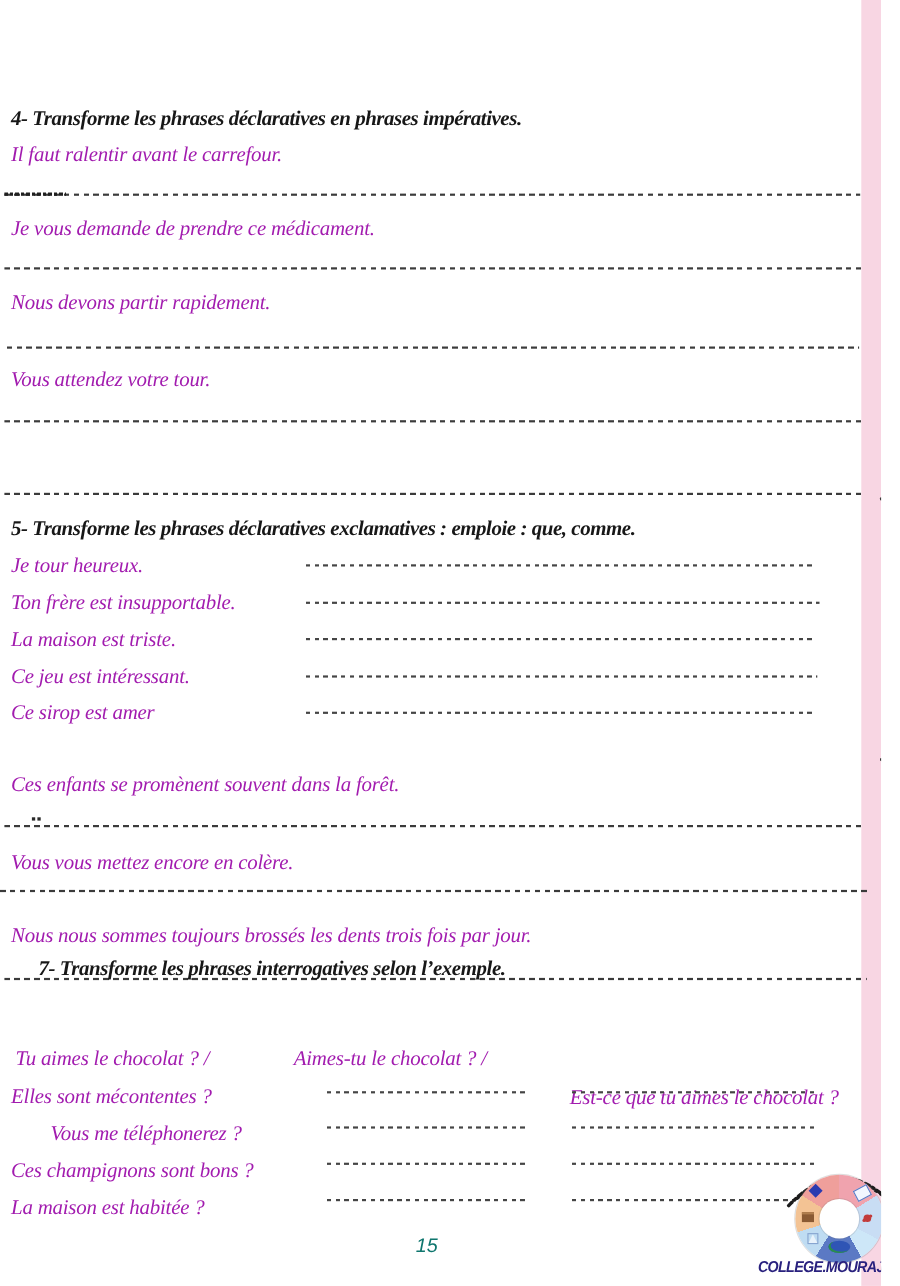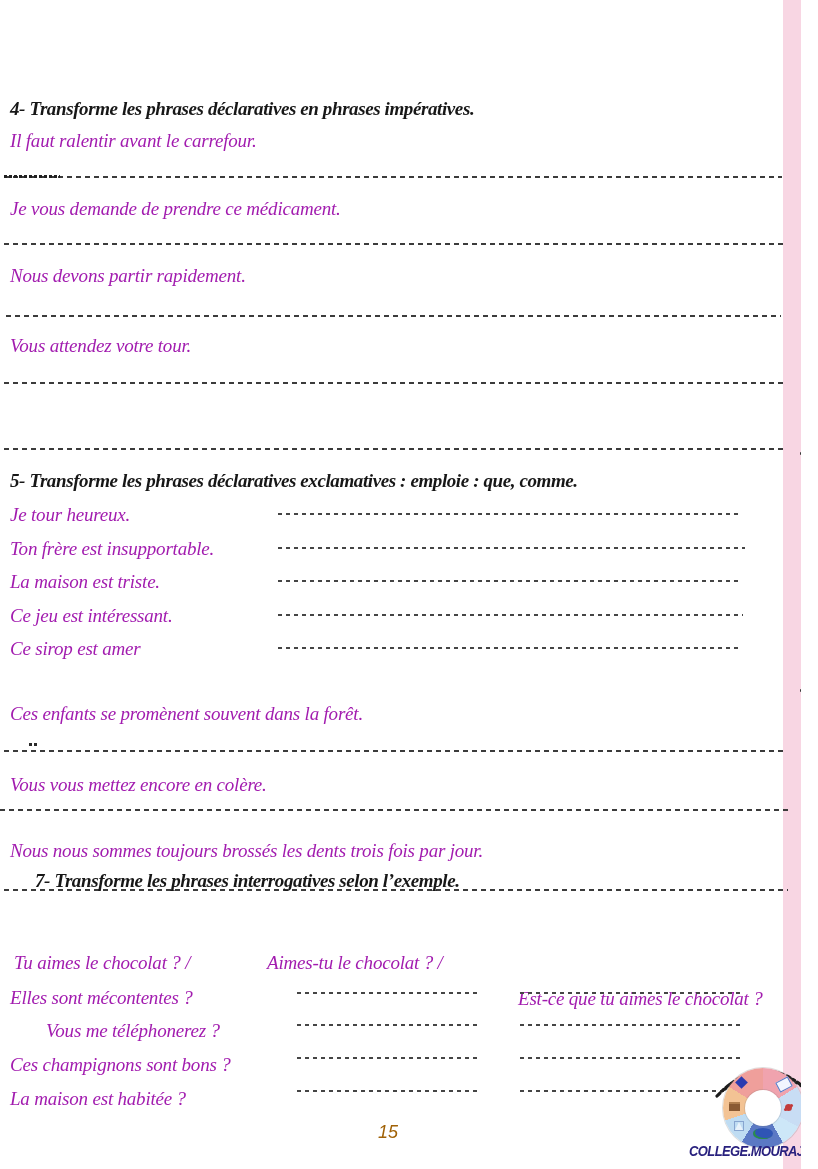--- a/index.html
+++ b/index.html
@@ -40,21 +40,21 @@
   }
   .micro-mark{
     position:absolute;background:#2a2a2a;
   }
   .artifact{
     position:absolute;background:#3a3a3a;border-radius:1px;
   }
   .page-number{
     position:absolute;left:378px;top:1122px;
     font-family:"Liberation Sans", sans-serif;
-    font-size:18px;color:#a16207;
+    font-size:18px;color:#0f766e;
   }
   
   .logo{position:absolute;left:650px;top:1056px;width:160px;height:110px;margin-left:33px;}
   .logo-ring{
     position:absolute;left:40px;top:12px;width:80px;height:80px;border-radius:50%;
     background:conic-gradient(from 0deg,
       #f0a3ae 0deg 58deg,
       #c8ddf4 58deg 118deg,
       #cde7f8 118deg 150deg,
       #5b79c4 150deg 212deg,

